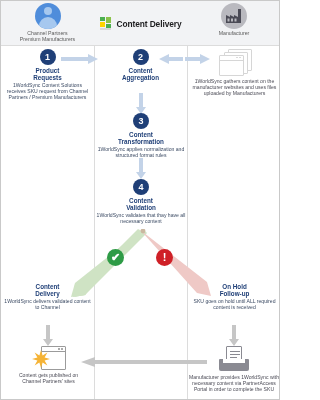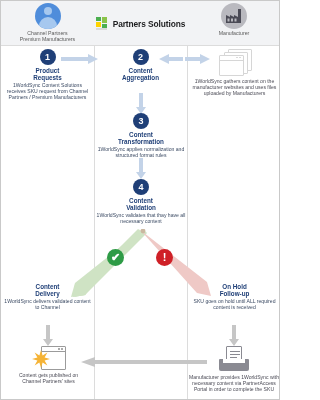--- a/index.html
+++ b/index.html
@@ -104,21 +104,21 @@
 
   <div class="hcol hcol-2">
     <div class="cs-wrap">
       <span class="logo-mark">
         <i style="left:0;top:0;width:5px;height:4px;background:#4caf50;"></i>
         <i style="left:6px;top:0;width:5px;height:6px;background:#8bc34a;"></i>
         <i style="left:0;top:5px;width:5px;height:5px;background:#ffd400;"></i>
         <i style="left:6px;top:7px;width:5px;height:4px;background:#4caf50;"></i>
         <i style="left:0;top:11px;width:11px;height:2px;background:#d9d9d9;"></i>
       </span>
-      <span class="cs-title">Partners Solutions</span>
+      <span class="cs-title">Content Delivery</span>
     </div>
   </div>
 
   <div class="hcol hcol-3">
     <div class="factory">
       <svg width="16" height="14" viewBox="0 0 16 14" aria-hidden="true">
         <path d="M0 14 L0 6 L4 8 L4 6 L8 8 L8 6 L12 8 L12 0 L15 0 L15 14 Z" fill="#4a4a55"></path>
         <rect x="1.5" y="9.5" width="2" height="3" fill="#b9b9bf"></rect>
         <rect x="5" y="9.5" width="2" height="3" fill="#b9b9bf"></rect>
         <rect x="8.5" y="9.5" width="2" height="3" fill="#b9b9bf"></rect>

